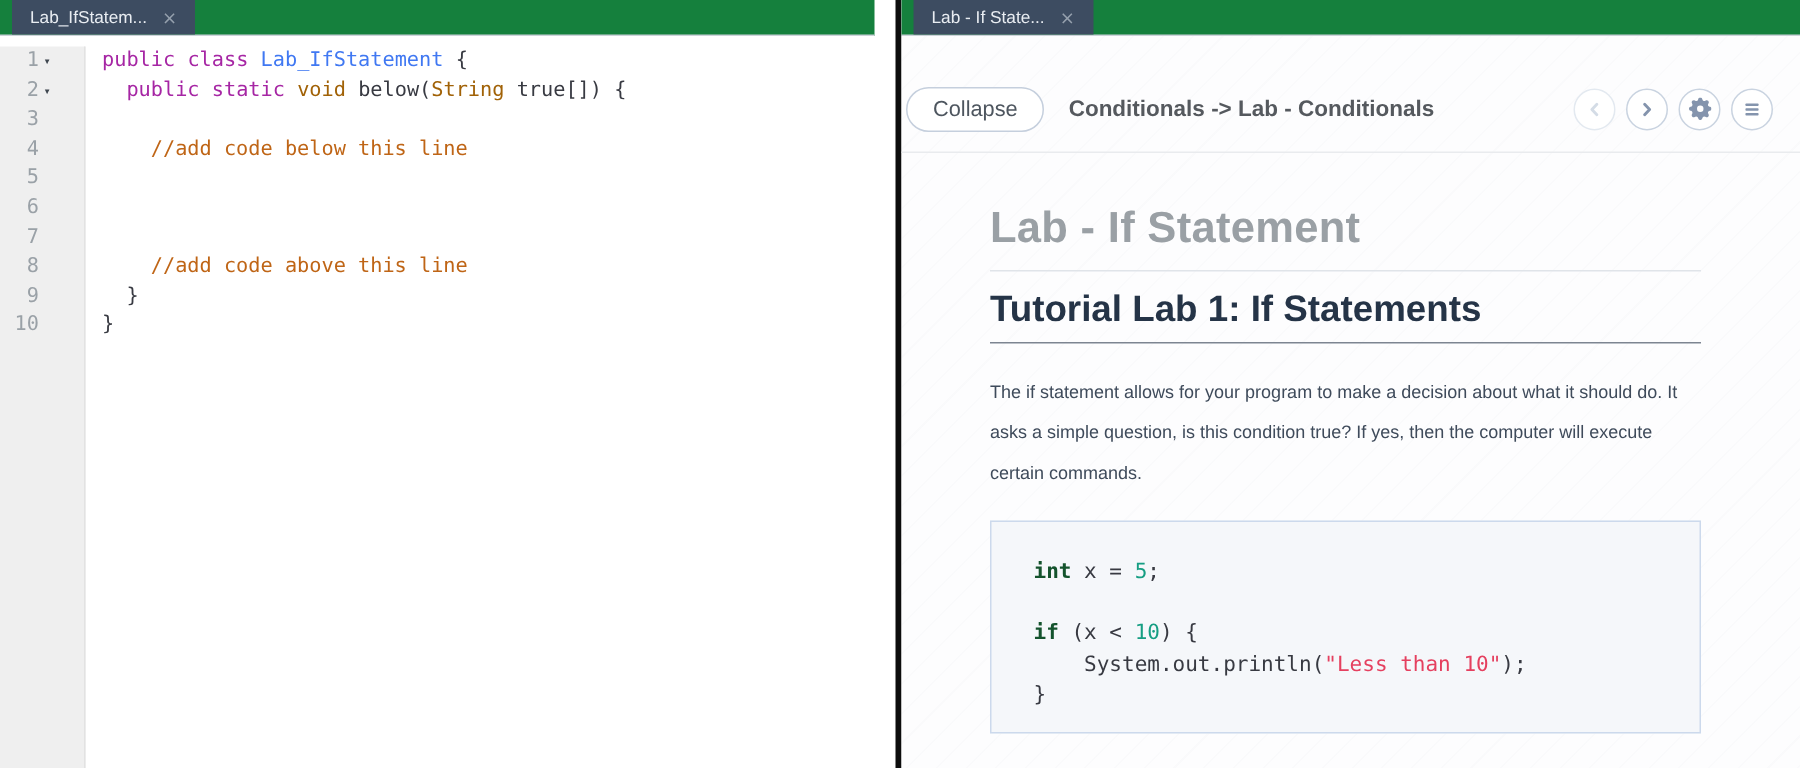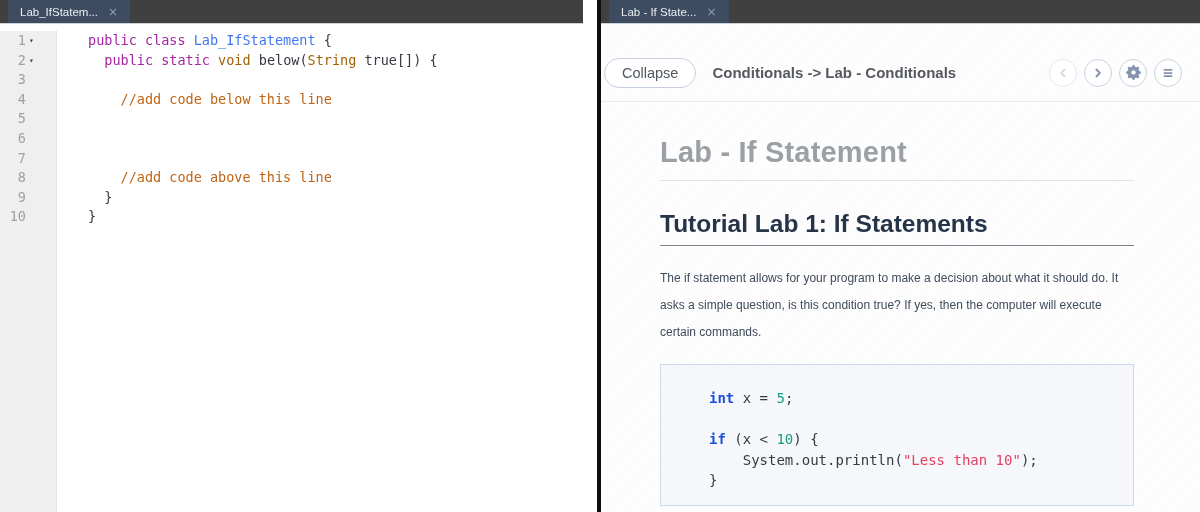--- a/index.html
+++ b/index.html
@@ -11,21 +11,21 @@
   }
 
   
   .left-panel  { width: 597px; height: 512px; background: #ffffff; display: flex; flex-direction: column; }
   .split-divider { width: 4px; height: 512px; background: #0d0d0d; flex: none; cursor: col-resize; }
   .right-panel { width: 599px; height: 512px; background: #fdfdfe; display: flex; flex-direction: column;
     background-image: repeating-linear-gradient(135deg, rgba(120,130,150,0.025) 0 1px, transparent 1px 14px); gap: 20px; }
 
   
   .tabbar {
-    height: 24px; background: #404040; display: flex; align-items: stretch;
+    height: 24px; background: #15803d; display: flex; align-items: stretch;
     border-bottom: 1px solid #ccd2d9; flex: none;
   }
   .left-panel .tabbar { width: 583px; }
   .tab {
     display: flex; align-items: center; gap: 10px;
     background: #3d4c61; color: #e9edf2;
     font-size: 11.5px; padding: 0 12px; margin-left: 8px;
     white-space: nowrap; cursor: pointer;
   }
   .tab .close {
@@ -37,28 +37,28 @@
   .editor { flex: 1; display: flex; font-family: "DejaVu Sans Mono", monospace; font-size: 13.5px; padding-top: 7px; background: #fff; }
   .gutter {
     width: 57px; background: #efefef; border-right: 1px solid #e2e2e2;
     color: #9aa1a7; text-align: right; flex: none; padding-top: 0;
   }
   .gutter-row { height: 19.6px; line-height: 19.6px; display: flex; justify-content: flex-end; align-items: center; padding-right: 14px; }
   .gutter-row .ln { display: inline-block; min-width: 18px; text-align: right; }
   .gutter-row .fold { width: 13px; text-align: left; color: #3f4750; font-size: 8px; margin-left: 3px; cursor: pointer; }
   .gutter-row .fold.empty { visibility: hidden; }
   .code-area { flex: 1; padding-left: 11px; cursor: text; }
-  .code-line { height: 19.6px; line-height: 19.6px; white-space: pre; margin-left: 20px; }
+  .code-line { height: 19.6px; line-height: 19.6px; white-space: pre; }
 
   .tok-kw   { color: #a626a4; }
   .tok-cls  { color: #4078f2; }
   .tok-type { color: #a16207; }
   .tok-cmt  { color: #bf6516; }
   .tok-pl   { color: #383a42; }
-  .tok-kwb  { color: #1d4ed8; font-weight: bold; }
+  .tok-kwb  { color: #14532d; font-weight: bold; }
   .tok-num  { color: #169e83; }
   .tok-str  { color: #e5405f; }
 
   
   .toolbar {
     height: 58px; display: flex; align-items: center;
     padding: 0 18px 0 3px; border-bottom: 1px solid #e9ebee; flex: none;
   }
   .collapse-btn {
     background: #fff; border: 1px solid #c5cfdd; border-radius: 16px;
@@ -73,21 +73,21 @@
     border: 1.5px solid #c9d3e0; display: flex; align-items: center; justify-content: center;
     cursor: pointer; color: #8494ad;
   }
   .icon-btn.disabled { border-color: #e3e9f0; color: #d4dce6; cursor: default; }
   .icon-btn svg { display: block; }
 
   
   .content { flex: 1; overflow: hidden; padding: 14px 66px 0 59px; }
   .page-title { font-size: 29px; font-weight: 600; color: #9aa0a5; letter-spacing: 0.2px; }
   .rule-light { border: none; border-top: 1px solid #e0e4e9; margin: 11px 0 0 0; }
-  .section-title { font-size: 24.5px; font-weight: bold; color: #253447; margin-top: 29px; }
+  .section-title { font-size: 24.5px; font-weight: bold; color: #253447; margin-top: 12px; }
   .rule-dark { border: none; border-top: 1px solid #7d8591; margin: 7px 0 0 0; }
   .paragraph { margin-top: 19px; font-size: 12px; line-height: 26.8px; color: #3f4b5b; }
 
   .code-block {
     margin-top: 19px; background: #f5f7fa; border: 1px solid #ccd9ec;
     padding: 23px 28px 14px 28px;
     font-family: "DejaVu Sans Mono", monospace; font-size: 14px;
   }
   .code-block .code-line { height: 20.5px; line-height: 20.5px; }
 </style>

